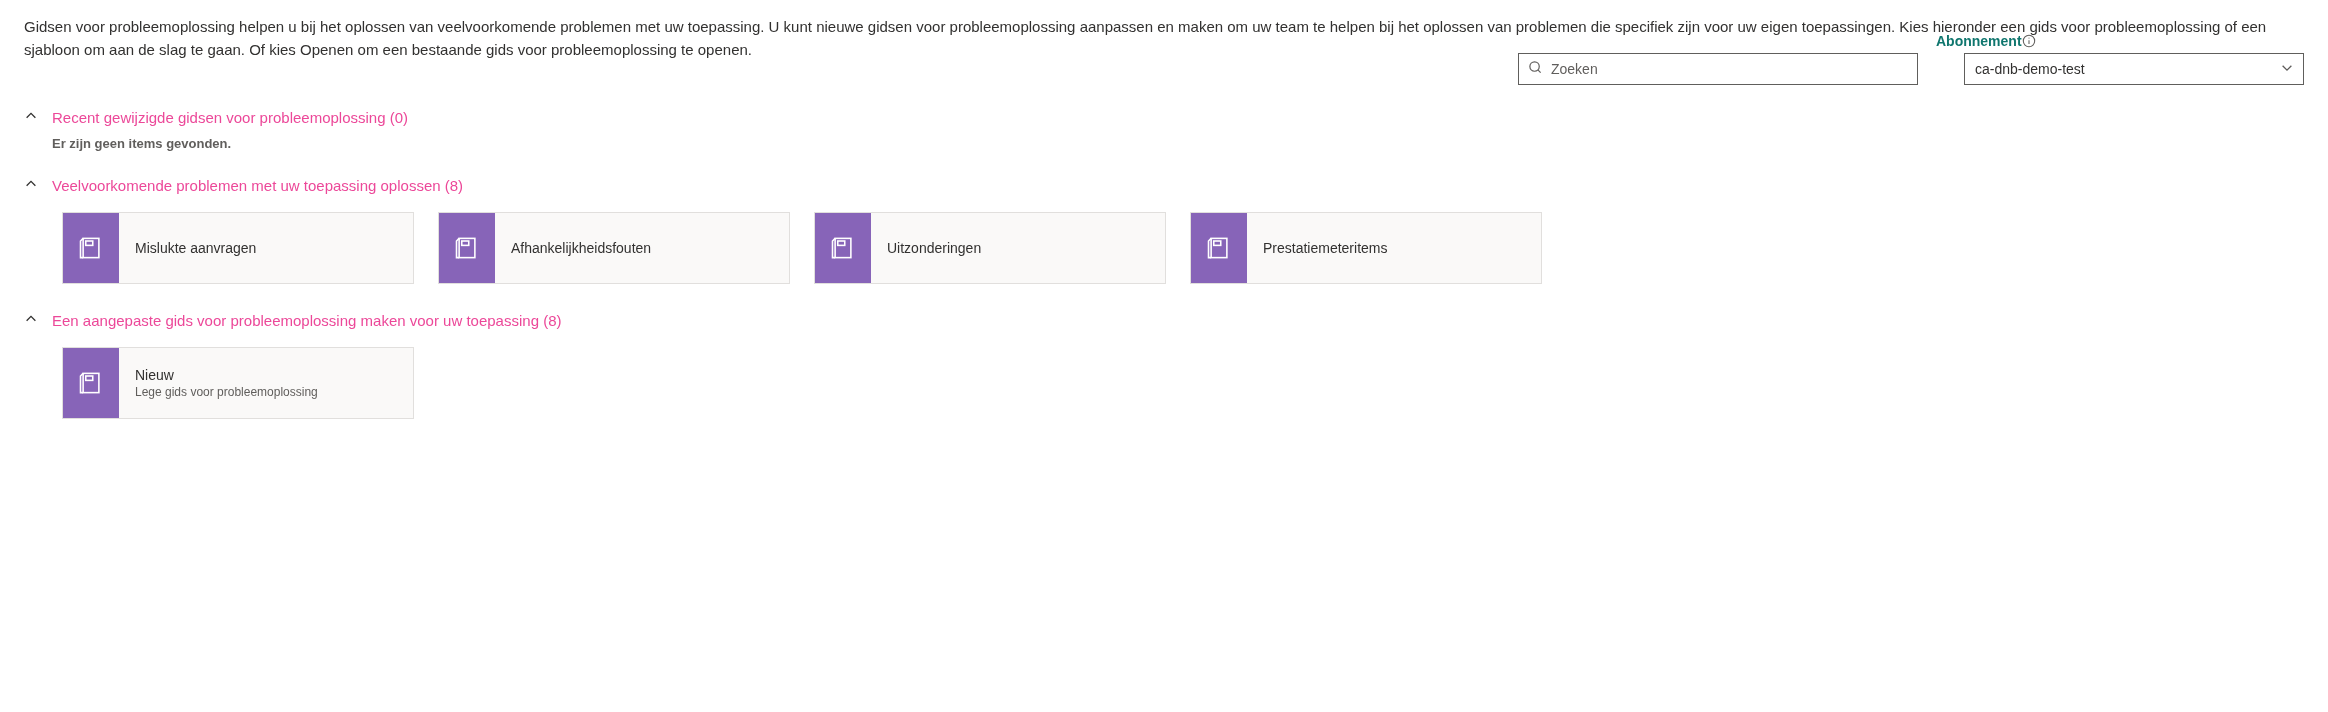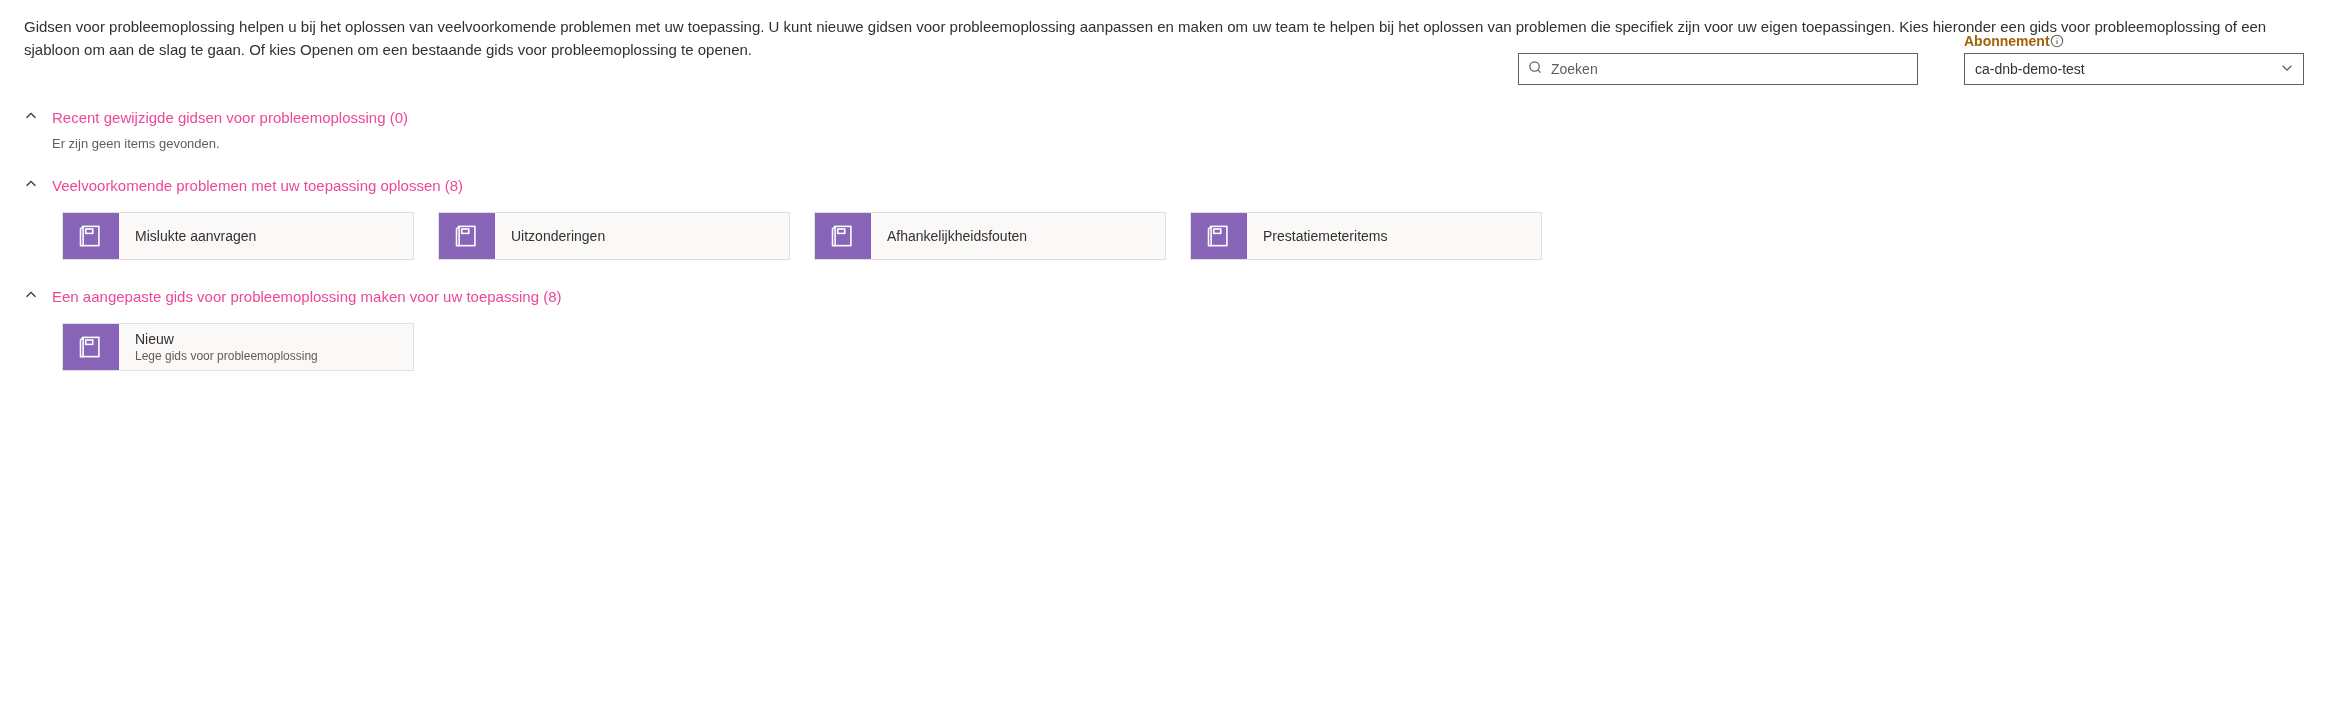--- a/index.html
+++ b/index.html
@@ -57,22 +57,21 @@
     .subscription-block {
       display: flex;
       flex-direction: column;
       gap: 4px;
     }
     .subscription-label {
       display: flex;
       align-items: center;
       font-size: 14px;
       font-weight: 600;
-      color: #a16207;
-      margin-left: 28px;
+      color: #0f766e;
     }
     .info-icon {
       width: 14px;
       height: 14px;
       color: #605e5c;
     }
     .select-wrapper {
       position: relative;
       width: 340px;
       margin-left: 28px;
@@ -114,31 +113,32 @@
     }
     .section-title {
       font-size: 15px;
       color: #ec4899;
       font-weight: 400;
     }
     .empty-msg {
       font-size: 13px;
       color: #605e5c;
       padding: 4px 0 10px 28px;
+      font-weight: bold;
     }
     .tiles-row {
       display: flex;
       gap: 24px;
       padding: 12px 0 12px 38px;
       flex-wrap: wrap;
     }
     .tile {
       display: flex;
       width: 352px;
-      height: 48px;
+      height: 72px;
       border: 1px solid #e1dfdd;
       background: #faf9f8;
       cursor: pointer;
     }
     .tile-icon {
       width: 56px;
       height: 100%;
       background: #8764b8;
       display: flex;
       align-items: center;
@@ -245,33 +245,33 @@
     </div>
     <div class="tile">
       <div class="tile-icon">
         <svg viewBox="0 0 32 32">
             <rect x="7" y="5" width="18" height="22"></rect>
             <rect x="10" y="8" width="8" height="5"></rect>
             <path d="M7 5 L4 8 L4 27 L7 27"></path>
           </svg>
       </div>
       <div class="tile-body">
+        <span class="tile-title">Afhankelijkheidsfouten</span>
+      </div>
+    </div>
+    <div class="tile">
+      <div class="tile-icon">
+        <svg viewBox="0 0 32 32">
+            <rect x="7" y="5" width="18" height="22"></rect>
+            <rect x="10" y="8" width="8" height="5"></rect>
+            <path d="M7 5 L4 8 L4 27 L7 27"></path>
+          </svg>
+      </div>
+      <div class="tile-body">
         <span class="tile-title">Uitzonderingen</span>
-      </div>
-    </div>
-    <div class="tile">
-      <div class="tile-icon">
-        <svg viewBox="0 0 32 32">
-            <rect x="7" y="5" width="18" height="22"></rect>
-            <rect x="10" y="8" width="8" height="5"></rect>
-            <path d="M7 5 L4 8 L4 27 L7 27"></path>
-          </svg>
-      </div>
-      <div class="tile-body">
-        <span class="tile-title">Afhankelijkheidsfouten</span>
       </div>
     </div>
     <div class="tile">
       <div class="tile-icon">
         <svg viewBox="0 0 32 32">
             <rect x="7" y="5" width="18" height="22"></rect>
             <rect x="10" y="8" width="8" height="5"></rect>
             <path d="M7 5 L4 8 L4 27 L7 27"></path>
           </svg>
       </div>

